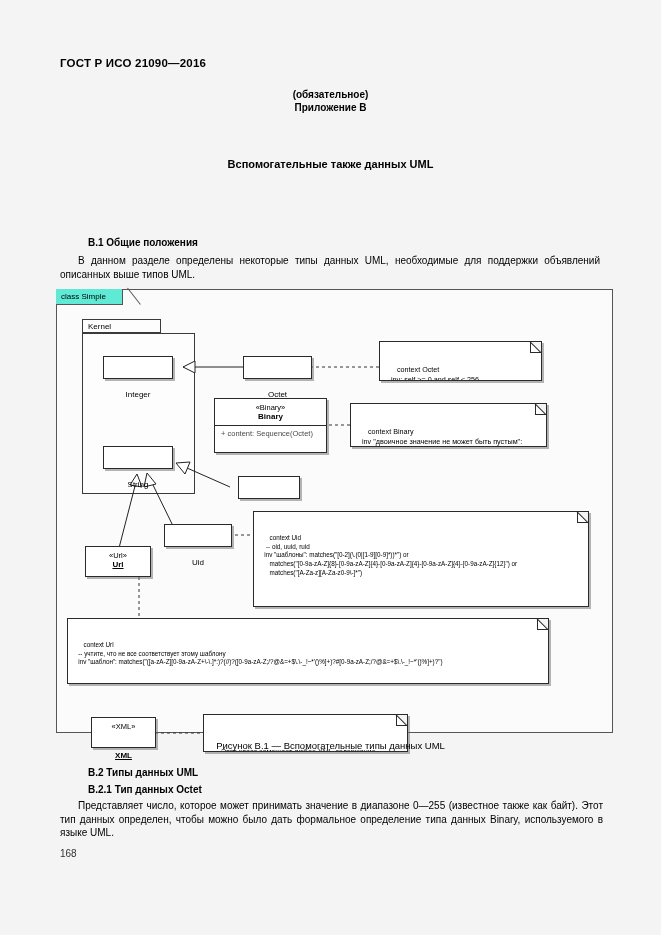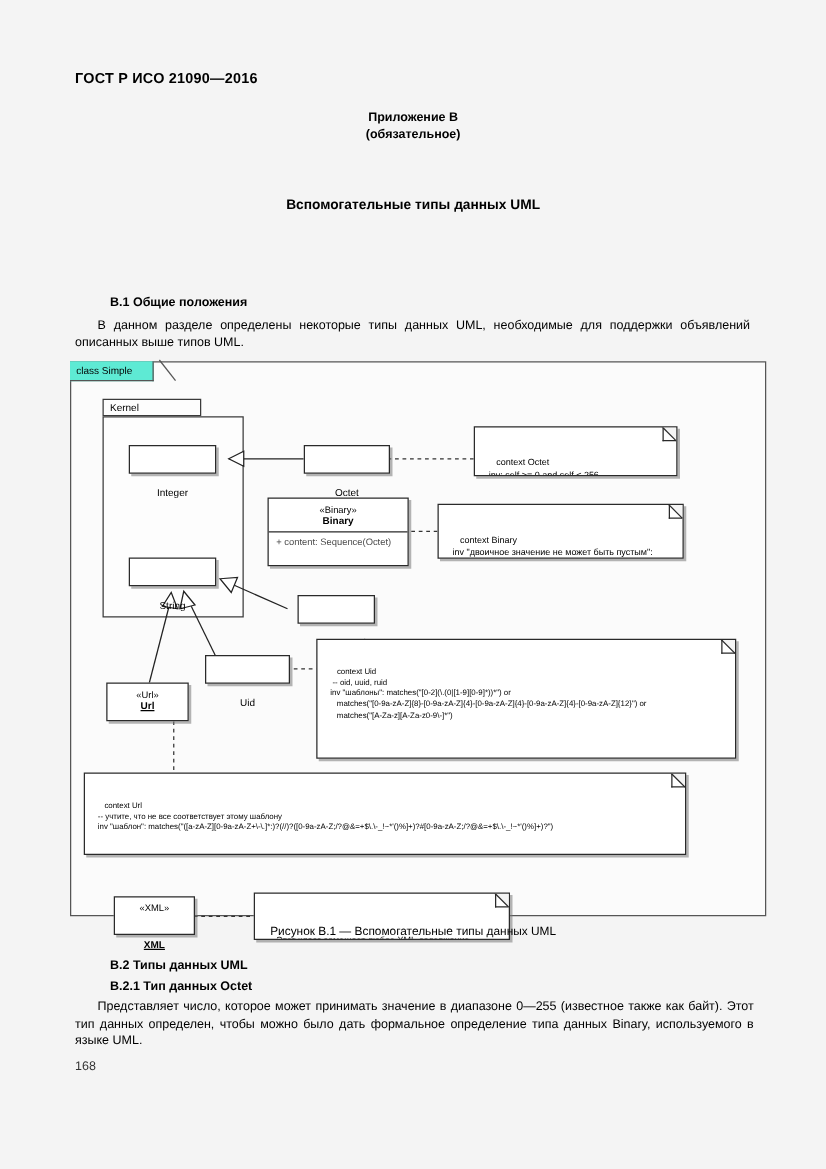--- a/index.html
+++ b/index.html
@@ -202,25 +202,25 @@
   }
 </style>
 </head>
 <body>
 
 <div class="page">
 
   <div class="hdr-std">ГОСТ Р ИСО 21090—2016</div>
 
   <div class="annex-block">
+    <div>(обязательное)</div>
     <div>Приложение В</div>
-    <div>(обязательное)</div>
   </div>
 
-  <div class="doc-title">Вспомогательные типы данных UML</div>
+  <div class="doc-title">Вспомогательные также данных UML</div>
 
   <div class="sec-head" style="left:88px; top:237px;">В.1 Общие положения</div>
   <div class="para" style="left:60px; top:254px; width:540px;"><span class="indent"></span><span>В данном разделе определены некоторые типы данных UML, необходимые для поддержки объявлений описанных выше типов UML.</span></div>
 
   <div class="diagram">
 
     <div class="frame-tab">class Simple</div>
 
     <div class="pkg-tab" style="left:25px; top:29px; width:79px; height:14px;">Kernel</div>
     <div class="pkg" style="left:25px; top:43px; width:113px; height:161px;"></div>

